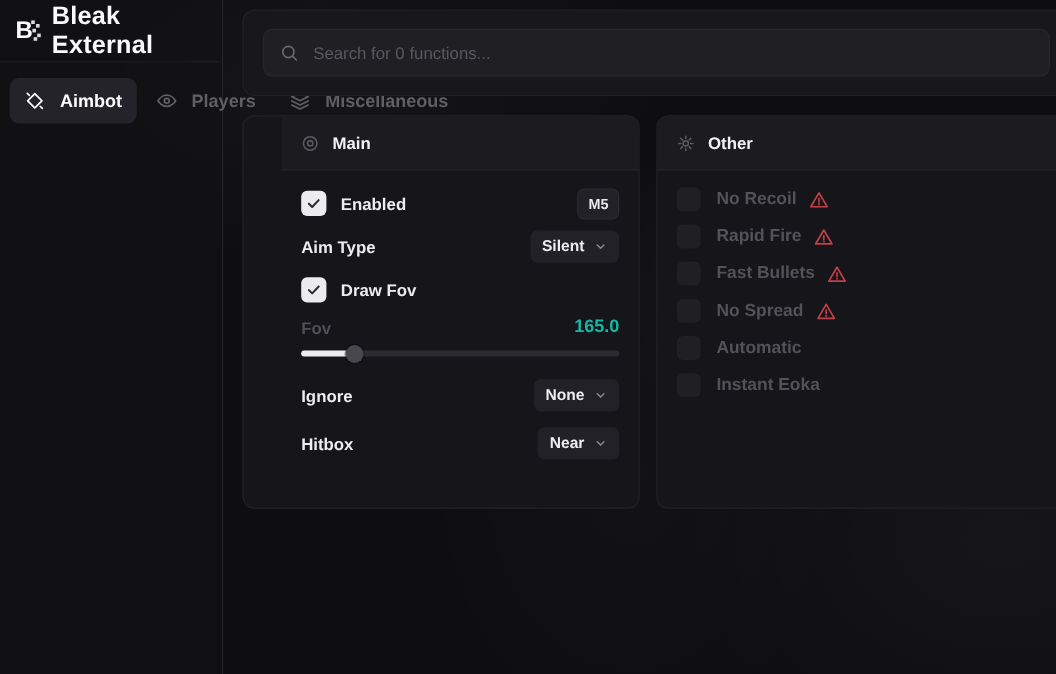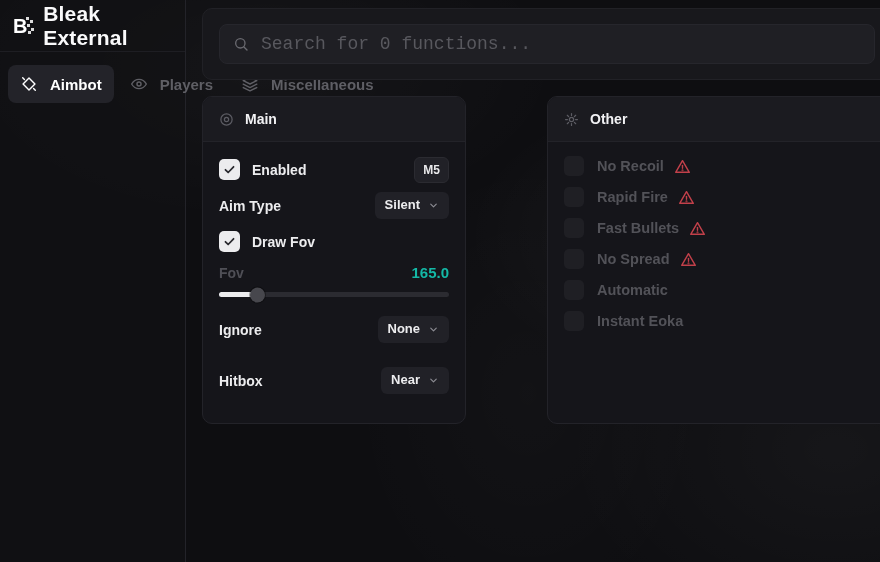--- a/index.html
+++ b/index.html
@@ -41,26 +41,26 @@
   
   .content { position:absolute; left:187px; top:0; right:0; bottom:0; }
 
   .search-wrap { position:absolute; left:15px; top:8px; right:-12px; height:72px;
     background:#18181c; border:1px solid #212126; border-radius:10px;
     display:flex; align-items:center; padding:0 16px; }
   .search-box { flex:1; height:40px; background:#1f1f24; border:1px solid #26262c;
     border-radius:8px; display:flex; align-items:center; gap:12px; padding:0 13px; }
   .search-box svg { width:16px; height:16px; color:#6a6a70; flex:0 0 16px; }
   .search-box input { flex:1; background:transparent; border:none; outline:none;
-    color:#ec4899; font-size:18px; font-family:Liberation Mono, monospace; }
+    color:#ec4899; font-size:14px; font-family:Liberation Sans, sans-serif; }
   .search-box input::placeholder { color:#58585e; }
 
   .panel { position:absolute; top:96px; height:328px; background:#15151a;
     border:1px solid #232329; border-radius:10px; overflow:hidden; }
-  .panel.main-panel { left:15px; width:264px; }
+  .panel.main-panel { left:15px; width:331px;padding-left:32px; }
   .panel.other-panel { left:360px; right:-12px; }
   .panel-header { height:45px; background:#1b1b20; border-bottom:1px solid #232329;
     display:flex; align-items:center; gap:11px; padding:0 16px; color:#5c5c63; }
   .panel-header svg { width:15px; height:15px; }
   .panel-title { color:#f2f2f4; font-size:14px; font-weight:700; }
   .panel-body { padding:14px 16px 0; }
 
   .row { display:flex; align-items:center; min-height:27px; margin-bottom:9px; }
   .grow { flex:1; }
   .cb { width:21px; height:21px; border-radius:5px; background:#ececee;
@@ -81,21 +81,21 @@
   .fov-label { color:#4f4f56; font-size:14px; font-weight:600; }
   .fov-value { color:#14b8a6; font-size:15px; font-weight:700; }
   .slider { position:relative; height:15px; display:flex; align-items:center;
     margin-bottom:14px; cursor:pointer; }
   .slider-track { position:relative; width:100%; height:5px; border-radius:3px;
     background:#2b2b31; }
   .slider-fill { height:100%; border-radius:3px; background:#ececee; position:relative; }
   .slider-thumb { position:absolute; right:-7px; top:50%; transform:translateY(-50%);
     width:15px; height:15px; border-radius:50%; background:#47474d;
     box-shadow:0 0 0 1px rgba(0,0,0,.35); cursor:grab; }
-  .row.gap-lg { margin-bottom:24px; }
+  .row.gap-lg { margin-bottom:13px; }
 
   .orow { display:flex; align-items:center; height:20px; margin-bottom:11px; }
   .ocb { width:20px; height:20px; border-radius:5px; background:#1f1f24;
     margin-right:13px; flex:0 0 20px; cursor:pointer; }
   .olbl { color:#525258; font-size:14.5px; font-weight:600; }
   .warn { margin-left:10px; width:17px; height:17px; color:#c2404a; }
   .warn svg { width:17px; height:17px; }
 </style>
 </head>
 <body>

